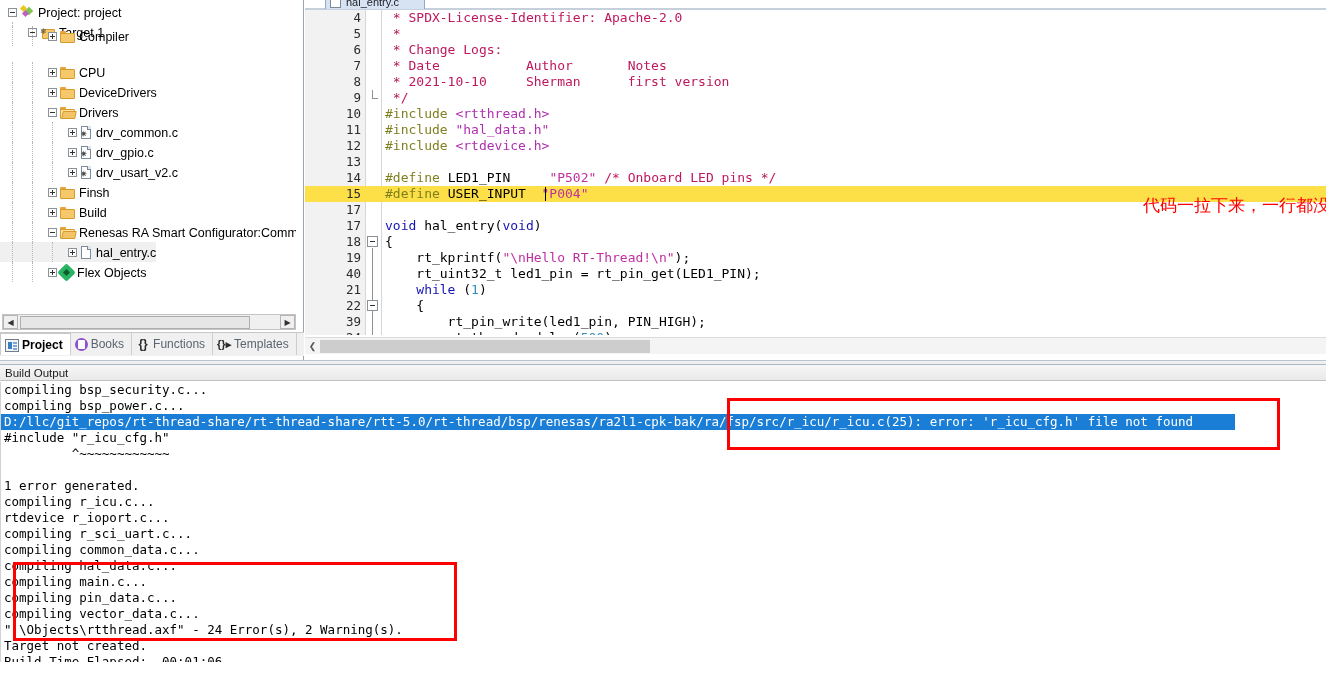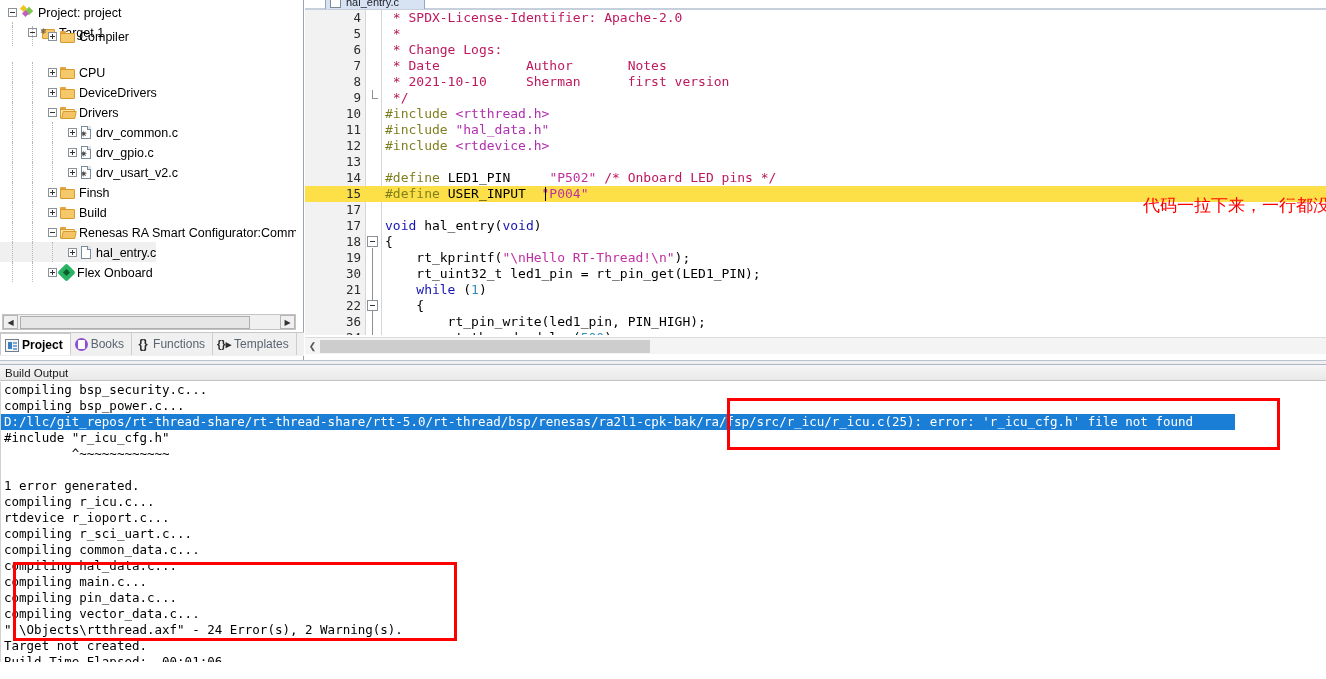--- a/index.html
+++ b/index.html
@@ -207,21 +207,21 @@
         <div class="tree-row" style="top: 60px; position: absolute;"><span class="guide" style="left:12px"></span><span class="guide" style="left:32px"></span><span style="display:inline-block;width:48px"></span><span class="expander plus"></span><span class="ico ico-folder"><span class="tab"></span><span class="body"></span></span><span class="treelbl">CPU</span></div>
         <div class="tree-row" style="top: 80px; position: absolute;"><span class="guide" style="left:12px"></span><span class="guide" style="left:32px"></span><span style="display:inline-block;width:48px"></span><span class="expander plus"></span><span class="ico ico-folder"><span class="tab"></span><span class="body"></span></span><span class="treelbl">DeviceDrivers</span></div>
         <div class="tree-row" style="top: 100px; position: absolute;"><span class="guide" style="left:12px"></span><span class="guide" style="left:32px"></span><span style="display:inline-block;width:48px"></span><span class="expander"></span><span class="ico ico-folder open"><span class="tab"></span><span class="body"></span><span class="flap"></span></span><span class="treelbl">Drivers</span></div>
         <div class="tree-row" style="top: 120px; position: absolute;"><span class="guide" style="left:12px"></span><span class="guide" style="left:32px"></span><span class="guide" style="left:52px"></span><span style="display:inline-block;width:68px"></span><span class="expander plus"></span><span class="ico ico-file"><span class="pg"></span><span class="fold"></span><span class="star">✷</span></span><span class="treelbl">drv_common.c</span></div>
         <div class="tree-row" style="top: 140px; position: absolute;"><span class="guide" style="left:12px"></span><span class="guide" style="left:32px"></span><span class="guide" style="left:52px"></span><span style="display:inline-block;width:68px"></span><span class="expander plus"></span><span class="ico ico-file"><span class="pg"></span><span class="fold"></span><span class="star">✷</span></span><span class="treelbl">drv_gpio.c</span></div>
         <div class="tree-row" style="top: 160px; position: absolute;"><span class="guide" style="left:12px"></span><span class="guide" style="left:32px"></span><span class="guide" style="left:52px"></span><span style="display:inline-block;width:68px"></span><span class="expander plus"></span><span class="ico ico-file"><span class="pg"></span><span class="fold"></span><span class="star">✷</span></span><span class="treelbl">drv_usart_v2.c</span></div>
         <div class="tree-row" style="top: 180px; position: absolute;"><span class="guide" style="left:12px"></span><span class="guide" style="left:32px"></span><span style="display:inline-block;width:48px"></span><span class="expander plus"></span><span class="ico ico-folder"><span class="tab"></span><span class="body"></span></span><span class="treelbl">Finsh</span></div>
         <div class="tree-row" style="top: 200px; position: absolute;"><span class="guide" style="left:12px"></span><span class="guide" style="left:32px"></span><span style="display:inline-block;width:48px"></span><span class="expander plus"></span><span class="ico ico-folder"><span class="tab"></span><span class="body"></span></span><span class="treelbl">Build</span></div>
         <div class="tree-row" style="top: 220px; position: absolute;"><span class="guide" style="left:12px"></span><span class="guide" style="left:32px"></span><span style="display:inline-block;width:48px"></span><span class="expander"></span><span class="ico ico-folder open"><span class="tab"></span><span class="body"></span><span class="flap"></span></span><span class="treelbl">Renesas RA Smart Configurator:Commc</span></div>
         <div class="tree-row selected-soft" style="top: 240px; position: absolute;"><span class="guide" style="left:12px"></span><span class="guide" style="left:32px"></span><span class="guide" style="left:52px"></span><span style="display:inline-block;width:68px"></span><span class="expander plus"></span><span class="ico ico-file"><span class="pg"></span><span class="fold"></span></span><span class="treelbl">hal_entry.c</span></div>
-        <div class="tree-row" style="top: 260px; position: absolute;"><span class="guide" style="left:12px"></span><span class="guide" style="left:32px"></span><span style="display:inline-block;width:48px"></span><span class="expander plus"></span><span class="ico ico-flex"><span class="o"></span><span class="i"></span></span><span class="treelbl">Flex Onboard</span></div>
+        <div class="tree-row" style="top: 260px; position: absolute;"><span class="guide" style="left:12px"></span><span class="guide" style="left:32px"></span><span style="display:inline-block;width:48px"></span><span class="expander plus"></span><span class="ico ico-flex"><span class="o"></span><span class="i"></span></span><span class="treelbl">Flex Objects</span></div>
       </div>
 
     <div id="tree-hscroll">
       <div class="sb-arrow l">◀</div>
       <div id="tree-hthumb"></div>
       <div class="sb-arrow r">▶</div>
     </div>
 
     <div id="proj-tabs"><div class="ptab active"><span class="tico proj-ico"></span><span>Project</span></div><div class="ptab"><span class="tico books-ico"></span><span>Books</span></div><div class="ptab"><span class="tico fn-ico">{}</span><span>Functions</span></div><div class="ptab"><span class="tico tpl-ico">{}▸</span><span>Templates</span></div></div>
   </div>
@@ -296,33 +296,33 @@
         </div>
         <div class="cline" style="top: 224px;">
           <span class="lno">18</span>
           <span class="code">{</span>
         </div>
         <div class="cline" style="top: 240px;">
           <span class="lno">19</span>
           <span class="code">    rt_kprintf(<span class="tok-str">"\nHello RT-Thread!\n"</span>);</span>
         </div>
         <div class="cline" style="top: 256px;">
-          <span class="lno">30</span>
+          <span class="lno">40</span>
           <span class="code">    rt_uint32_t led1_pin = rt_pin_get(LED1_PIN);</span>
         </div>
         <div class="cline" style="top: 272px;">
           <span class="lno">21</span>
           <span class="code">    <span class="tok-kw">while</span> (<span class="tok-num">1</span>)</span>
         </div>
         <div class="cline" style="top: 288px;">
           <span class="lno">22</span>
           <span class="code">    {</span>
         </div>
         <div class="cline" style="top: 304px;">
-          <span class="lno">36</span>
+          <span class="lno">39</span>
           <span class="code">        rt_pin_write(led1_pin, PIN_HIGH);</span>
         </div>
         <div class="cline" style="top: 320px;">
           <span class="lno">24</span>
           <span class="code">        rt_thread_mdelay(<span class="tok-num">500</span>);</span>
         </div>
         <div class="fold-corner" style="top: 88px; width: 6px;"></div>
         <div class="fold-line" style="top: 80px; height: 9px;"></div>
         <div class="fold-box" style="top: 226px;"></div>
         <div class="fold-line" style="top: 238px; height: 130px;"></div>

